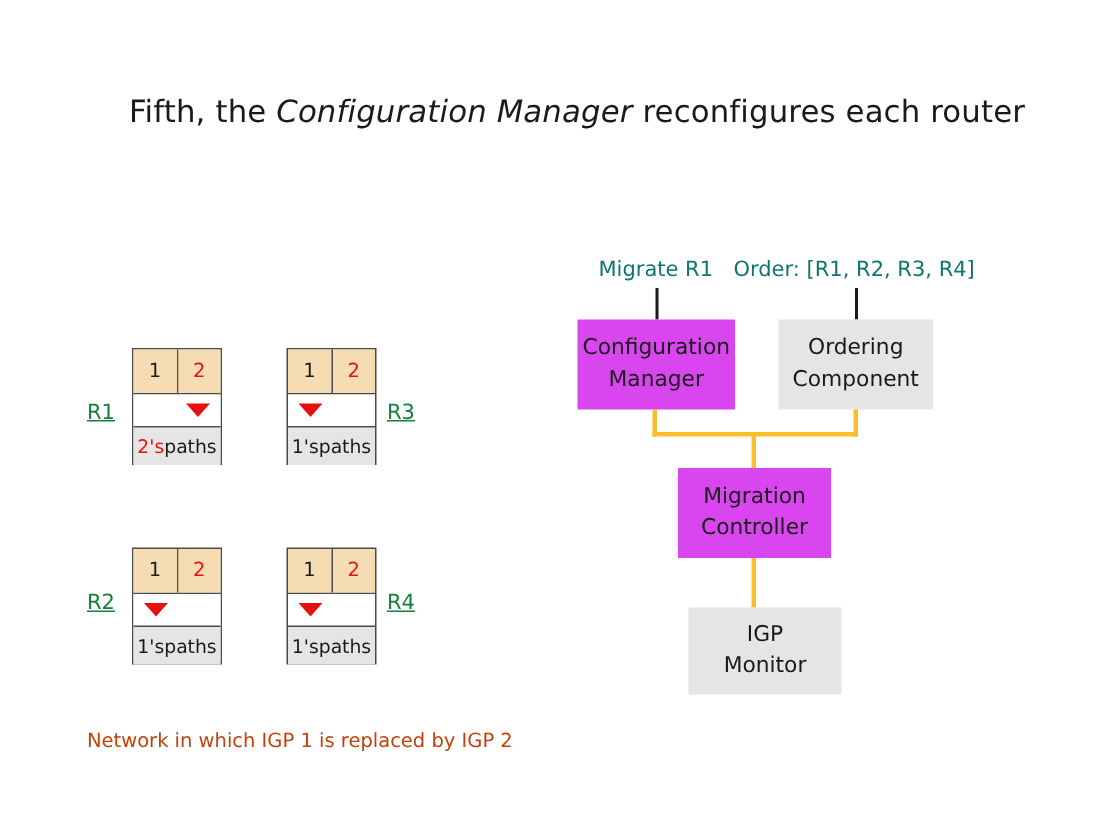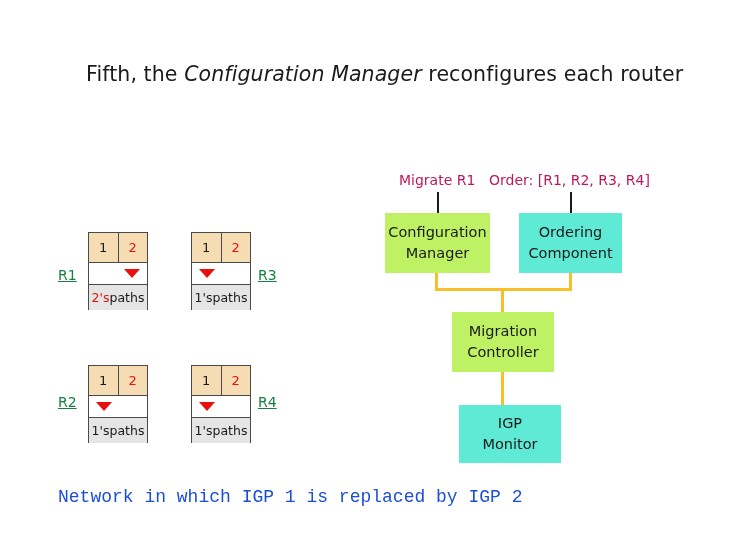--- a/index.html
+++ b/index.html
@@ -60,30 +60,30 @@
   }
 
   
   .fbox{
     box-sizing:border-box;
     display:flex; flex-direction:column;
     align-items:center; justify-content:center;
     font-size:14.5px; color:#1a1a1a; line-height:21px;
     text-align:center;
   }
-  .fbox.green{background:#bef264;}
-  .fbox.tan{background:#5eead4;}
-  .flabel{font-size:14px;color:#be185d;white-space:nowrap;}
+  .fbox.green{background:#d946ef;}
+  .fbox.tan{background:#e5e5e5;}
+  .flabel{font-size:14px;color:#0f766e;white-space:nowrap;}
   .vline-black{background:#1a1a1a;width:1.5px;}
   .conn{background:#f9bf2b;}
 
   
   #caption{
     left:58px; top:487px;
-    font-size:18px; color:#1d4ed8;font-family:Liberation Mono, monospace;
+    font-size:13px; color:#c2410c;
   }
 </style>
 </head>
 <body>
 
 <div class="abs" id="title">
   <span><span>Fifth, the </span><span class="it">Configuration Manager</span><span> reconfigures each router</span></span><br>
 </div>
 
 <div class="abs rlabel" style="left:58px;top:267px;">R1</div>

